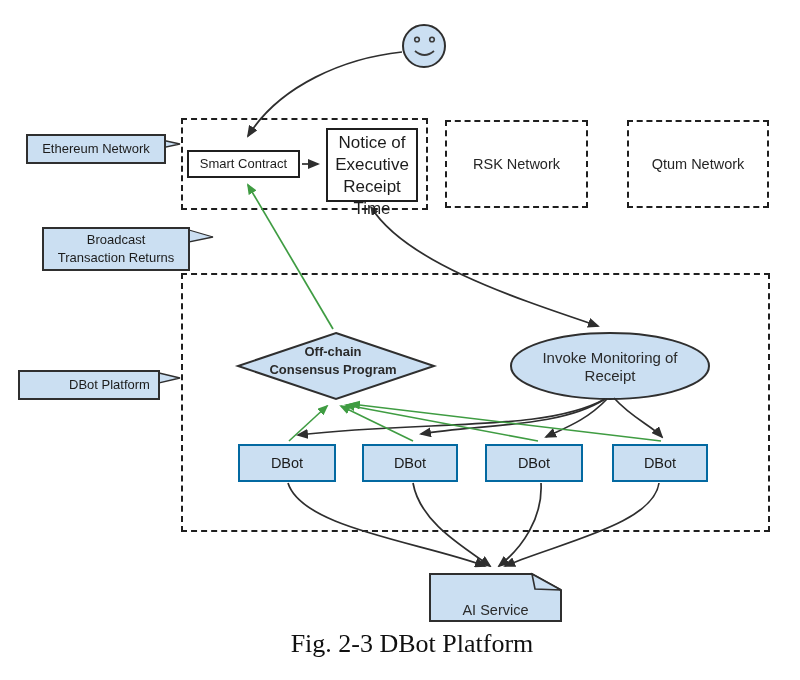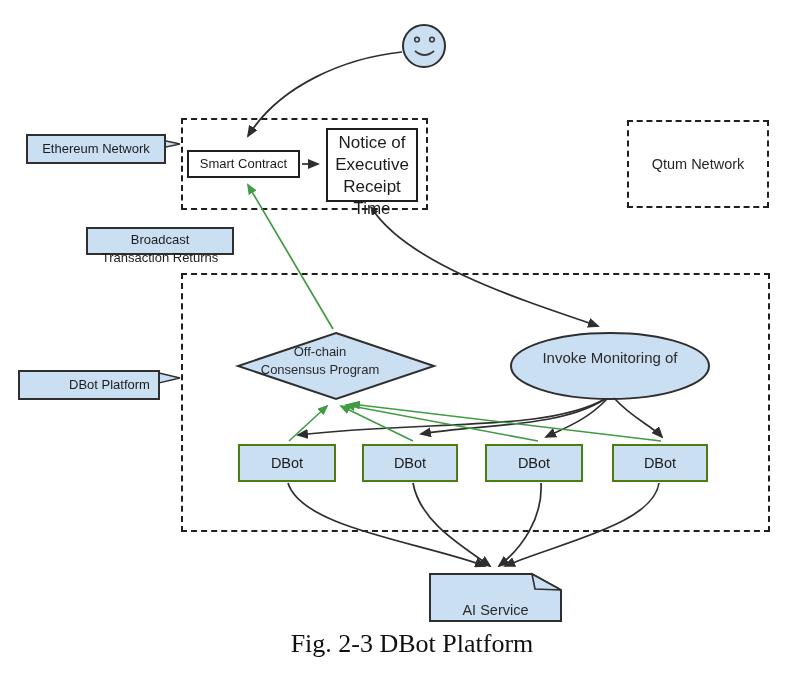--- a/index.html
+++ b/index.html
@@ -4,32 +4,35 @@
 <style>
   html,body{margin:0;padding:0;background:#ffffff;}
   #stage{
     position:relative;width:800px;height:680px;background:#ffffff;overflow:hidden;
     font-family:"Liberation Sans","DejaVu Sans",sans-serif;color:#1c1c1c;
   }
   .abs{position:absolute;box-sizing:border-box;}
   .dashedbox{border:2px dashed #1f1f1f;background:transparent;z-index:1;}
   .netlabel{display:flex;align-items:center;justify-content:center;font-size:14.5px;color:#262626;}
   .solidbox{background:#ffffff;border:2px solid #1f1f1f;text-align:center;z-index:3;}
-  .bluebox{background:#cbdff2;border:2px solid #4d7c0f;text-align:center;z-index:3;}
+  .bluebox{background:#cbdff2;border:2px solid #0369a1;text-align:center;z-index:3;}
   .callout{background:#cbdff2;border:2px solid #2f2f2f;text-align:center;font-size:13px;z-index:3;}
   .shapelabel{position:absolute;text-align:center;font-size:13px;line-height:18px;z-index:3;color:#2a2a2a;}
   svg{position:absolute;left:0;top:0;z-index:2;}
   .caption{font-family:"Liberation Serif","DejaVu Serif",serif;font-size:26px;color:#101010;text-align:center;z-index:3;}
 </style>
 </head>
 <body>
 
 <div id="stage">
 
   <div class="abs dashedbox" style="left:181px;top:118px;width:247px;height:92px;"></div>
+  <div class="abs dashedbox netlabel" style="left:445px;top:120px;width:143px;height:88px;">
+    <span>RSK Network</span>
+  </div>
   <div class="abs dashedbox netlabel" style="left:627px;top:120px;width:142px;height:88px;">
     <span>Qtum Network</span>
   </div>
   <div class="abs dashedbox" style="left:181px;top:273px;width:589px;height:259px;"></div>
 
   <svg width="800" height="680" viewBox="0 0 800 680">
     <defs>
       <marker id="mb" markerUnits="userSpaceOnUse" markerWidth="12" markerHeight="10" refX="10" refY="5" orient="auto">
         <path d="M0,0 L12,5 L0,10 Z" fill="#2e2e2e"></path>
       </marker>
@@ -78,43 +81,44 @@
     <path d="M333 329 L 248 185" fill="none" stroke="#3f9c42" stroke-width="1.7" marker-end="url(#mg)"></path>
     <path d="M289 441 L 327 406" fill="none" stroke="#3f9c42" stroke-width="1.6" marker-end="url(#mg)"></path>
     <path d="M413 441 L 341 406" fill="none" stroke="#3f9c42" stroke-width="1.6" marker-end="url(#mg)"></path>
     <path d="M538 441 L 346 405" fill="none" stroke="#3f9c42" stroke-width="1.6" marker-end="url(#mg)"></path>
     <path d="M661 441 L 351 404" fill="none" stroke="#3f9c42" stroke-width="1.6" marker-end="url(#mg)"></path>
   </svg>
 
   <div class="abs callout" style="left:14px;top:134px;width:140px;height:30px;line-height:26px;margin-left:12px;">
     <span>Ethereum Network</span>
   </div>
-  <div class="abs callout" style="left:42px;top:227px;width:148px;height:28px;padding-top:2px;line-height:17.5px;margin-left:44px;">
+  <div class="abs callout" style="left:42px;top:227px;width:148px;height:44px;padding-top:2px;line-height:17.5px;">
     <div>Broadcast</div>
     <div>Transaction Returns</div>
   </div>
   <div class="abs callout" style="left:18px;top:370px;width:142px;height:30px;line-height:26px;padding-left:41px;">
     <span>DBot Platform</span>
   </div>
 
   <div class="abs solidbox" style="left:187px;top:150px;width:113px;height:28px;line-height:24px;font-size:13px;">
     <span>Smart Contract</span>
   </div>
   <div class="abs solidbox" style="left:326px;top:128px;width:92px;height:74px;padding-top:2px;line-height:22px;font-size:17px;">
     <div>Notice of</div>
     <div>Executive</div>
     <div>Receipt Time</div>
   </div>
 
-  <div class="shapelabel" style="left:220px;top:343px;width:200px;">
+  <div class="shapelabel" style="left:233px;top:343px;width:200px;font-weight:bold;">
     <div>Off-chain</div>
     <div>Consensus Program</div>
   </div>
   <div class="shapelabel" style="left:510px;top:349px;width:200px;font-size:15px;">
     <div>Invoke Monitoring of</div>
+    <div>Receipt</div>
   </div>
 
   <div class="abs bluebox" style="left:238px;top:444px;width:98px;height:38px;line-height:34px;font-size:14.5px;">
     <span>DBot</span>
   </div>
   <div class="abs bluebox" style="left:362px;top:444px;width:96px;height:38px;line-height:34px;font-size:14.5px;">
     <span>DBot</span>
   </div>
   <div class="abs bluebox" style="left:485px;top:444px;width:98px;height:38px;line-height:34px;font-size:14.5px;">
     <span>DBot</span>

